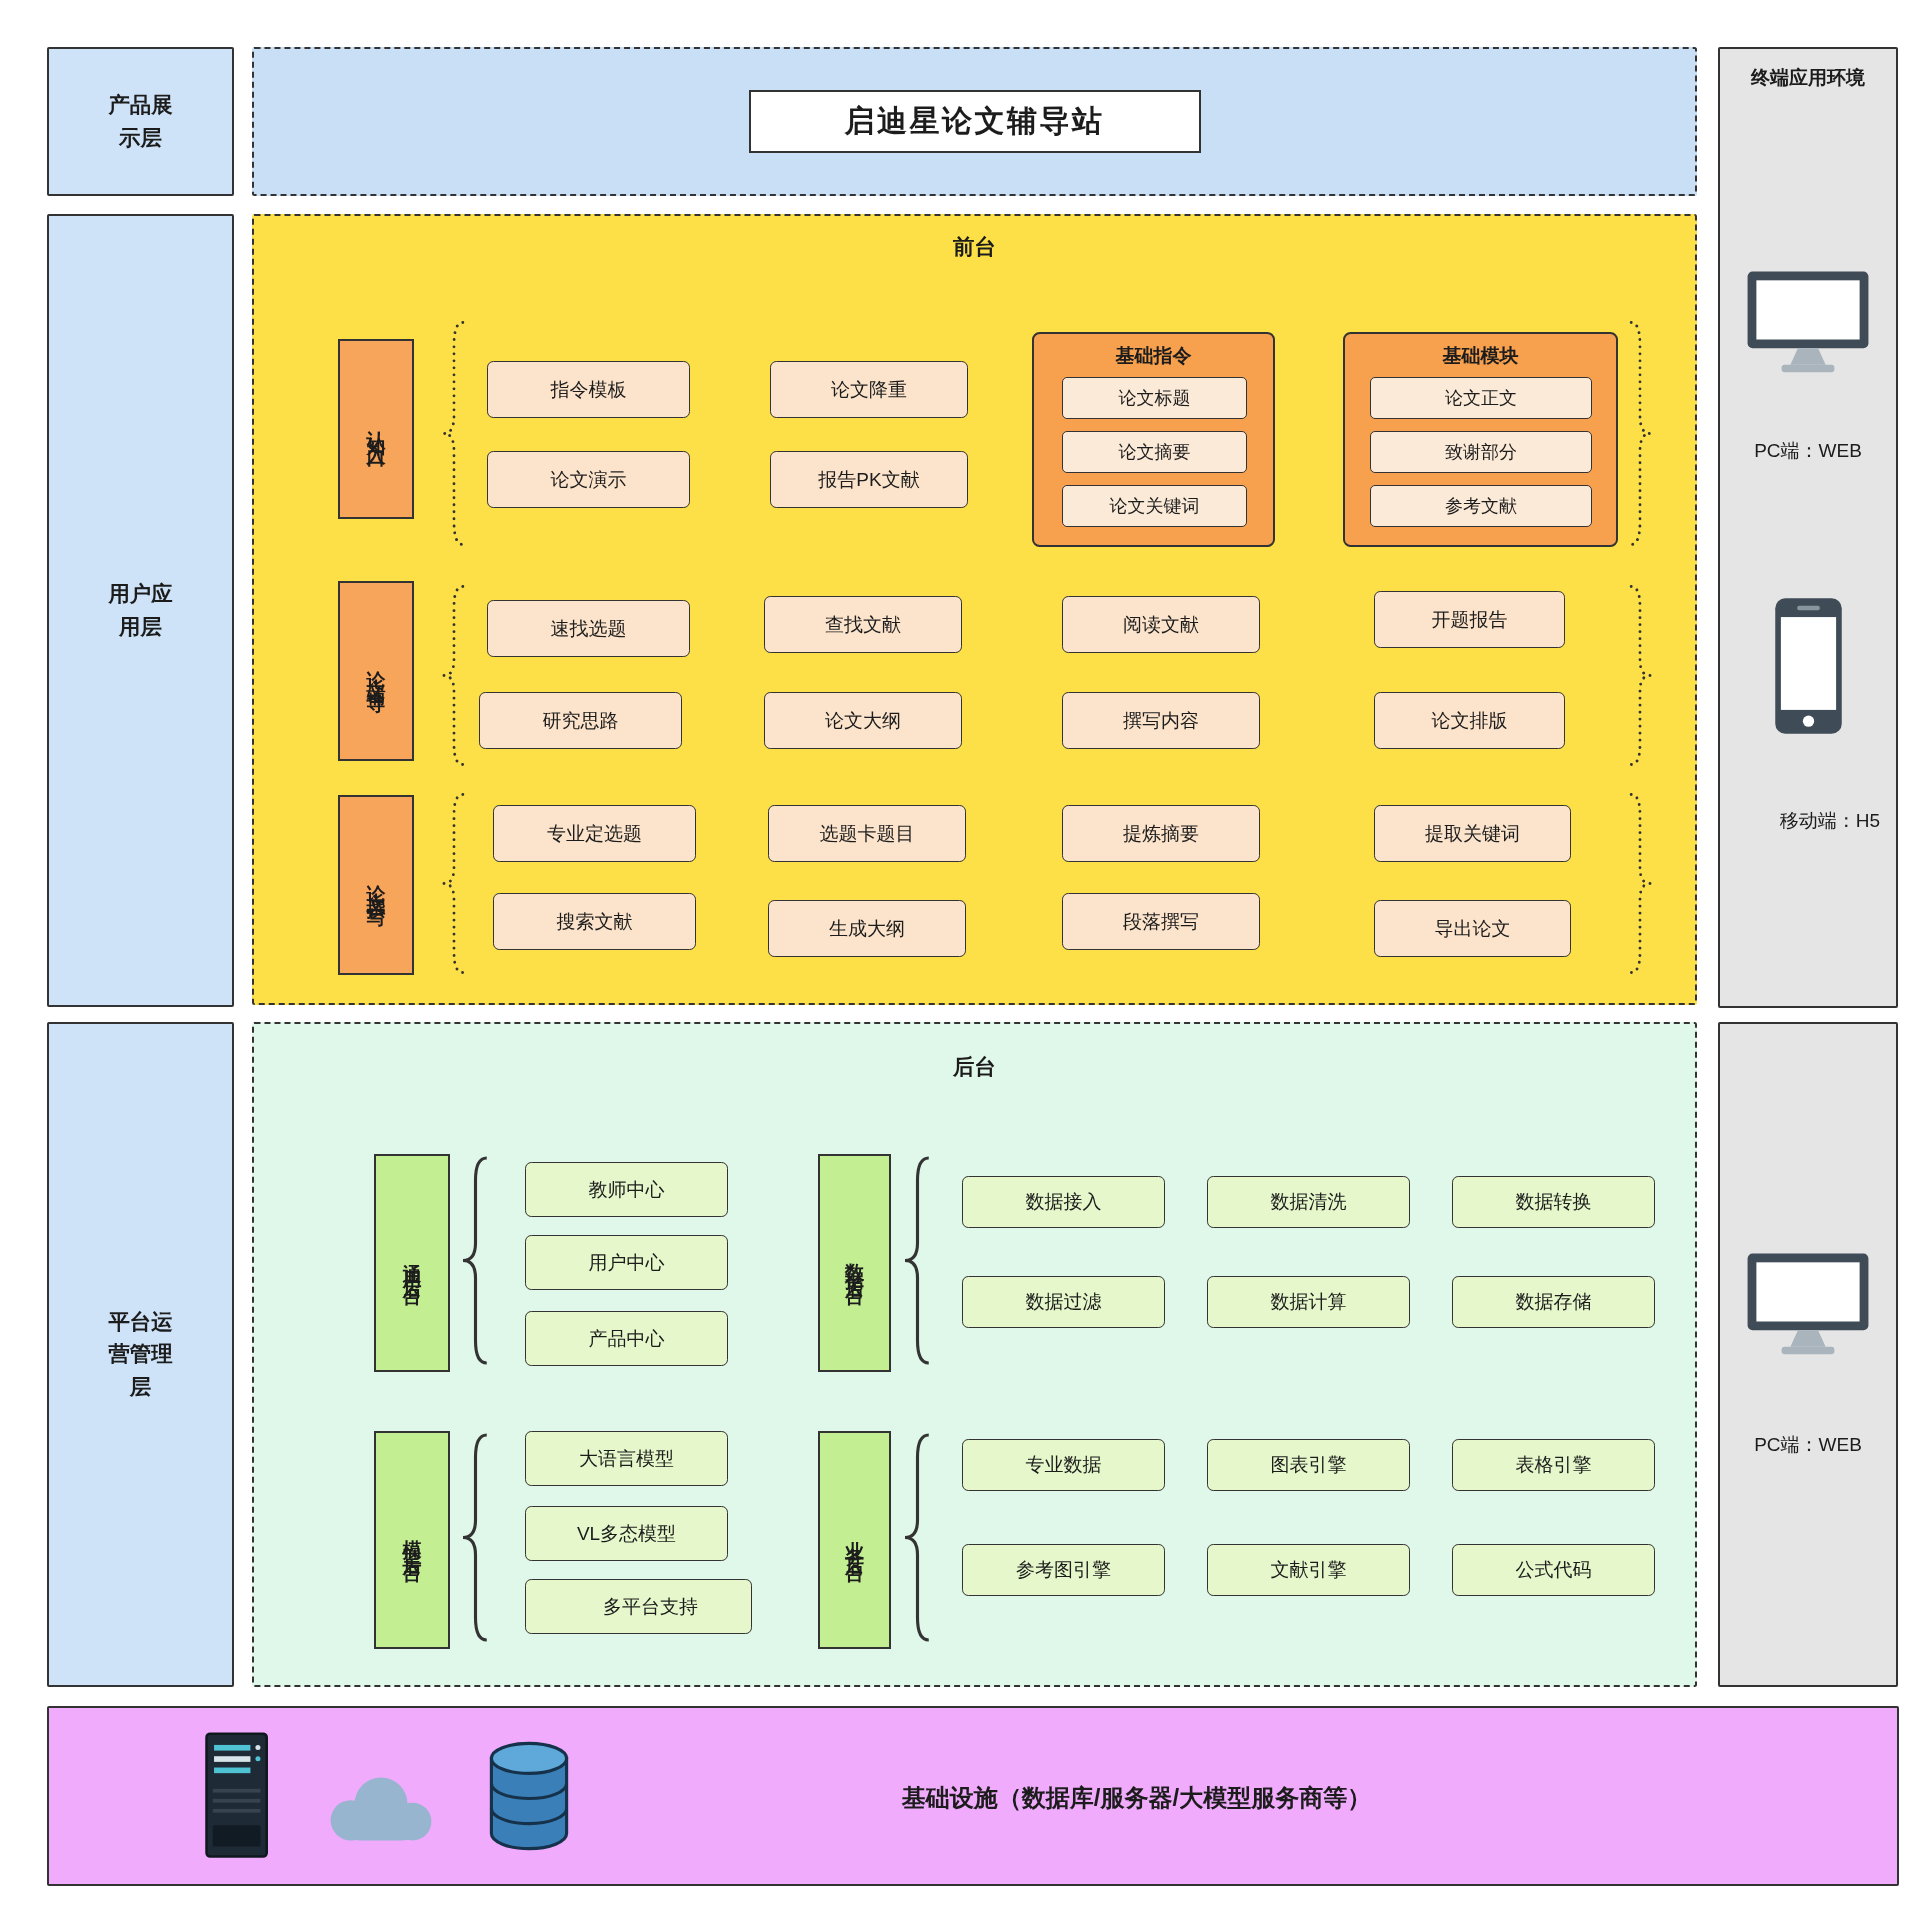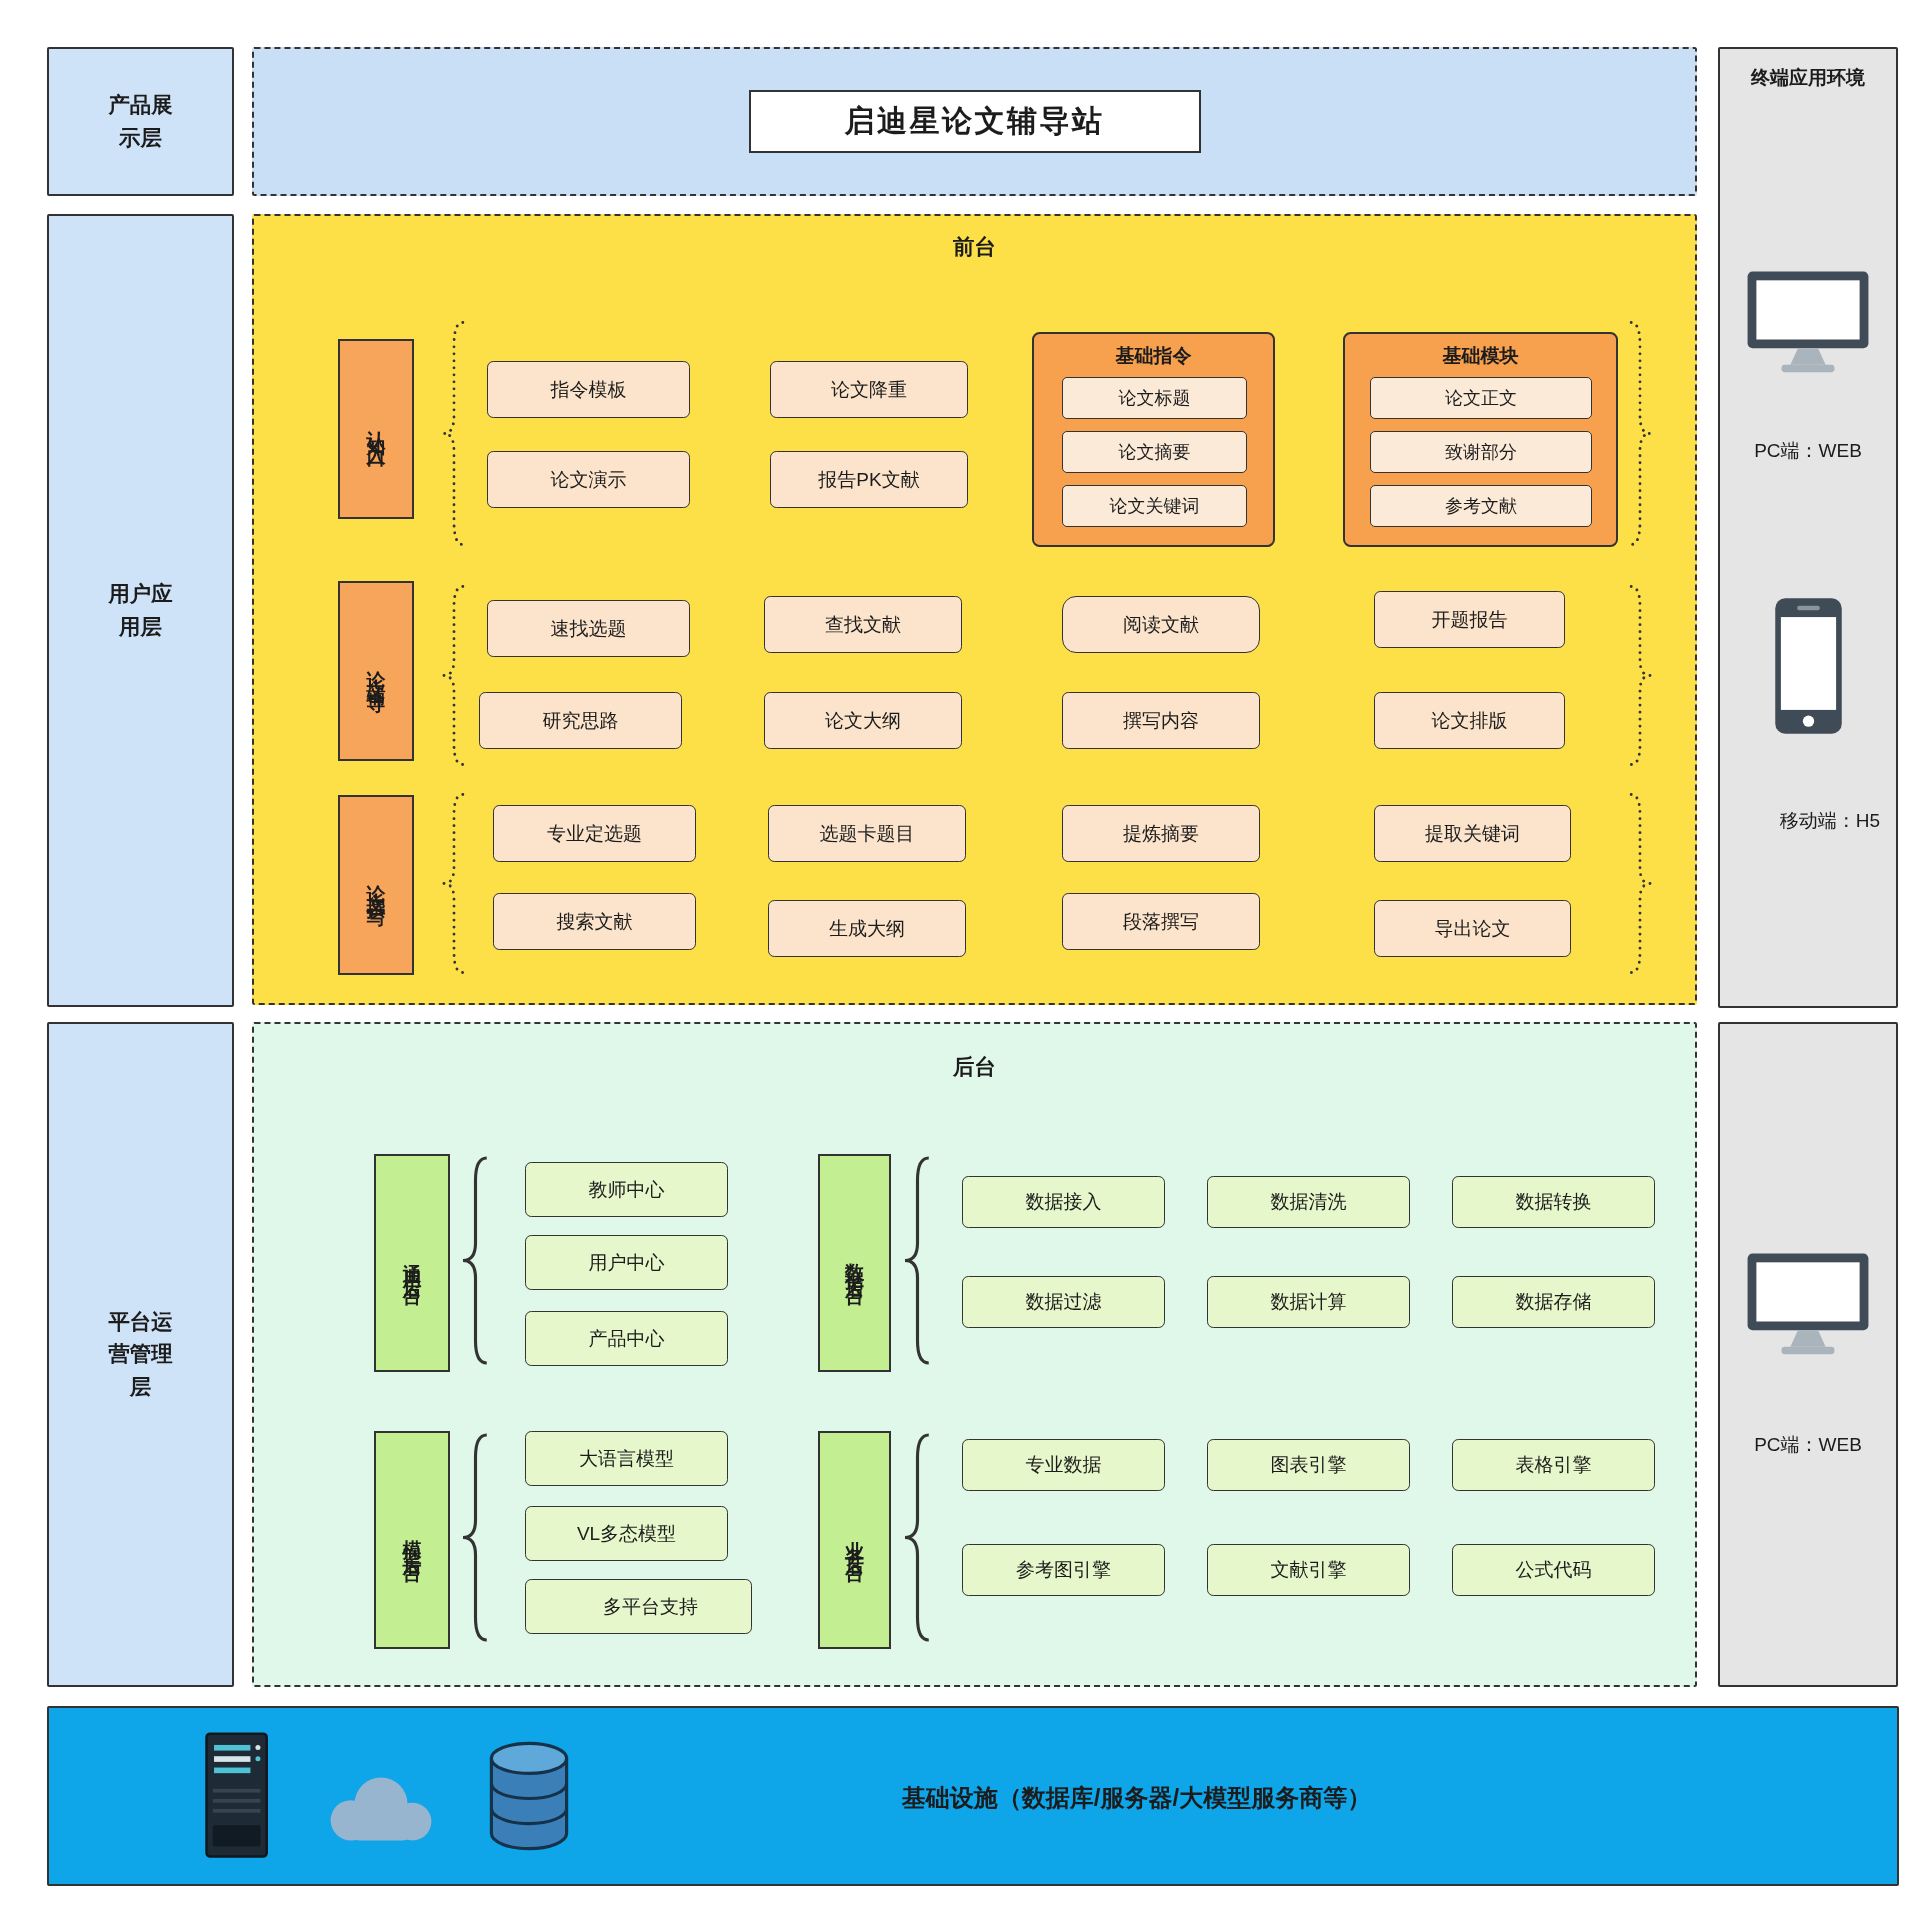--- a/index.html
+++ b/index.html
@@ -26,21 +26,21 @@
   
   .vlabel-g{background:#c3ef92;border:2.5px solid #333;}
   .gbox{background:#e6f8cb;border:1.9px solid #333;border-radius:6.3px;font-size:19px;}
   
   .vtext{writing-mode:vertical-rl;text-orientation:upright;letter-spacing:7.6px;font-size:19px;font-weight:600;}
   
   .graybox{background:#e5e5e5;border:2.5px solid #333;border-radius:1.9px;}
   .t-title{position:absolute;top:16.4px;left:0;right:0;text-align:center;font-size:19px;font-weight:700;}
   .t-label{position:absolute;left:0;right:0;text-align:center;font-size:19px;}
   
-  .bluebar{background:#0ea5e9;border:2.5px solid #333;border-radius:1.9px;}
+  .bluebar{background:#f0abfc;border:2.5px solid #333;border-radius:1.9px;}
   .infra-label{position:absolute;top:74px;left:0;right:0;text-align:center;font-size:24px;font-weight:700;padding-left:327px;box-sizing:border-box;}
   svg{display:block;}
 </style>
 </head>
 <body>
 
 <div id="canvas">
 
   <div class="abs layer flexc" style="left:47px;top:47px;width:183px;height:145px;">
     <div class="wrap">产品展示层</div>
@@ -146,21 +146,21 @@
       </div>
     <div class="abs obox flexc" style="left:225px;top:476px;width:201px;height:55px;">
         <span>研究思路</span>
       </div>
     <div class="abs obox flexc" style="left:510px;top:380px;width:196px;height:55px;">
         <span>查找文献</span>
       </div>
     <div class="abs obox flexc" style="left:510px;top:476px;width:196px;height:55px;">
         <span>论文大纲</span>
       </div>
-    <div class="abs obox flexc" style="left:808px;top:380px;width:196px;height:55px;border-radius:14px;">
+    <div class="abs obox flexc" style="left:808px;top:380px;width:196px;height:55px;">
         <span>阅读文献</span>
       </div>
     <div class="abs obox flexc" style="left:808px;top:476px;width:196px;height:55px;">
         <span>撰写内容</span>
       </div>
     <div class="abs obox flexc" style="left:1120px;top:375px;width:189px;height:55px;">
         <span>开题报告</span>
       </div>
     <div class="abs obox flexc" style="left:1120px;top:476px;width:189px;height:55px;">
         <span>论文排版</span>

